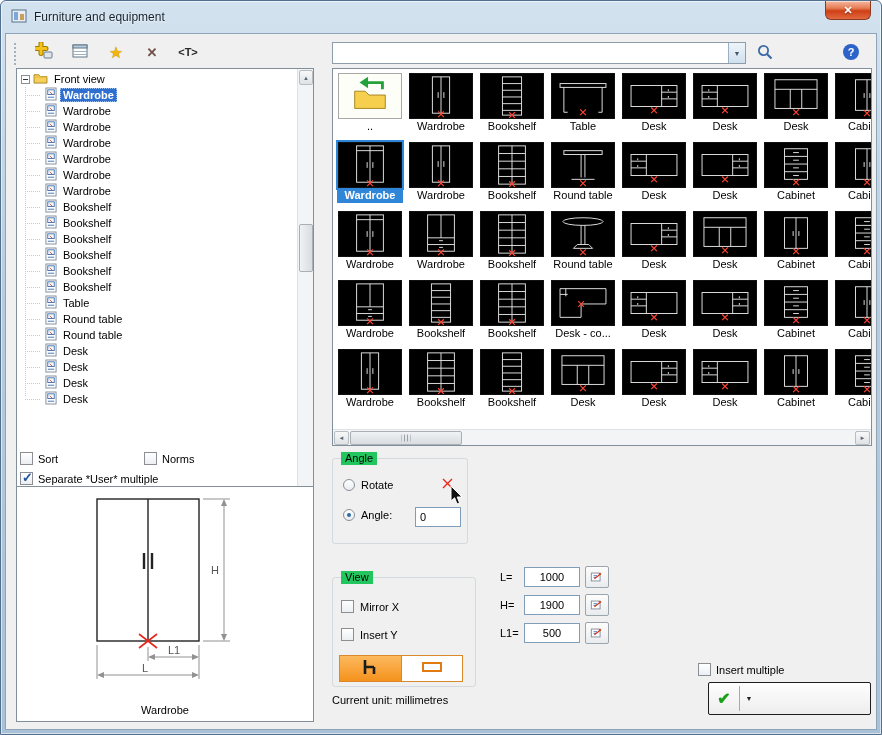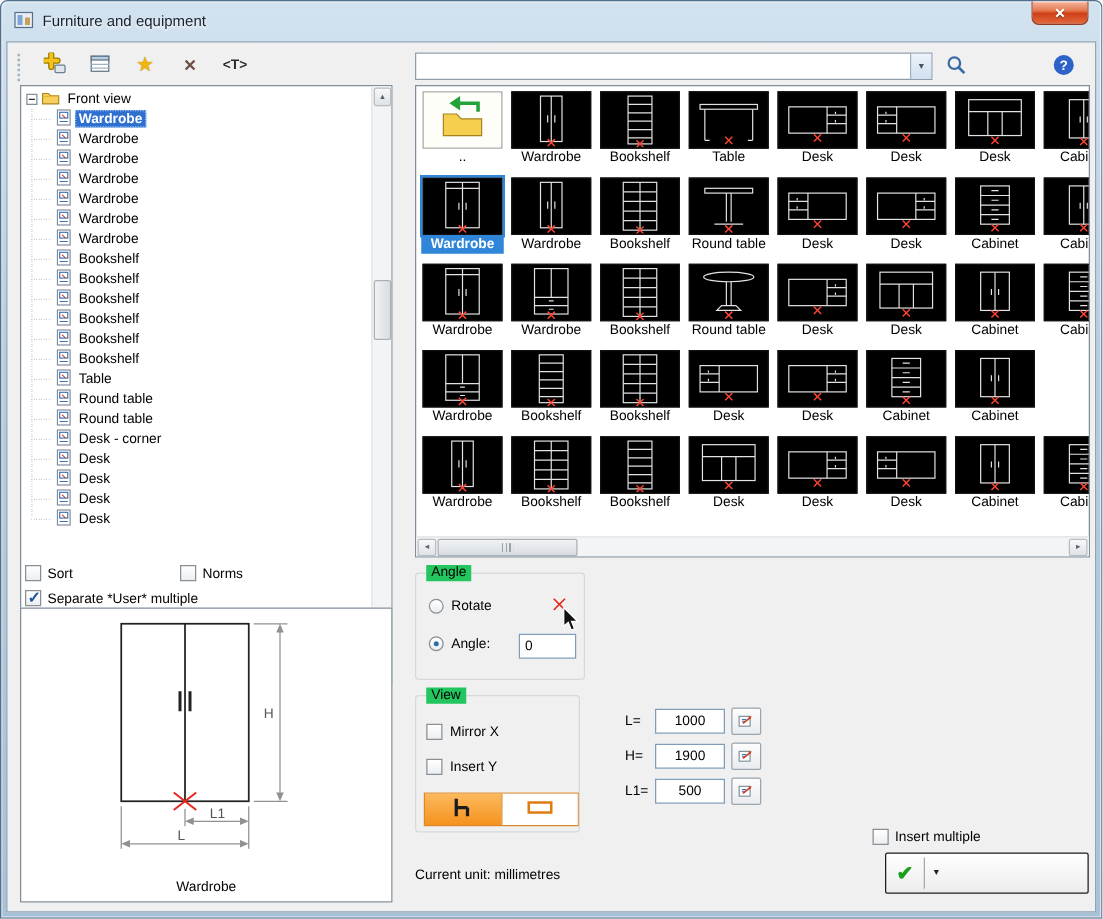--- a/index.html
+++ b/index.html
@@ -79,21 +79,21 @@
   .optrow{position:absolute;display:flex;align-items:center;gap:5px}
 
   
   .preview{left:10px;top:452px;width:298px;height:236px}
   .caption{position:absolute;left:0;right:0;bottom:5px;text-align:center}
 
   
   .group{position:absolute;border:1px solid #d4d9dd;border-radius:3px}
   .glabel2{position:absolute;top:-7px;left:8px;background:#22c55e;padding:0 4px;line-height:13px}
   .angle-group{left:326px;top:424px;width:136px;height:86px}
-  .view-group{left:326px;top:522px;width:132px;height:110px}
+  .view-group{left:326px;top:543px;width:144px;height:110px}
   .inrow{position:absolute;display:flex;align-items:flex-end;gap:6px}
   .numinput{width:46px;height:20px;border:1px solid #7f9db9;font:11px "Liberation Sans",sans-serif;padding:0 4px;text-align:left;background:#fff}
 
   .seg{position:absolute;left:6px;top:77px;width:124px;height:27px;display:flex;border:1px solid #d9892c;background:#fff}
   .seg-on{flex:1;display:flex;align-items:center;justify-content:center;background:linear-gradient(#fcb95e,#f5921d);border:none}
   .seg-off{flex:1;display:flex;align-items:center;justify-content:center;background:#fff;border:none;border-left:1px solid #d9892c}
 
   
   .dims{position:absolute;left:494px;top:532px}
   .dimrow{display:flex;align-items:center;height:22px;margin-bottom:6px}
@@ -332,29 +332,20 @@
                 </svg></span>
               <span class="tlabel">Round table</span>
             </div>
             <div class="tree-row">
               <span><svg viewBox="0 0 13 15" width="12" height="14">
                   <rect x="1" y="1" width="11" height="13" fill="#fff" stroke="#7d8a97"></rect>
                   <rect x="3" y="3" width="7" height="5" fill="none" stroke="#3b6fb5"></rect>
                   <path d="M3 11h7" stroke="#3b6fb5"></path>
                   <path d="M5 5l3 3" stroke="#cf4a2a"></path>
                 </svg></span>
-              <span class="tlabel">Desk - corner</span>
-            </div>
-            <div class="tree-row">
-              <span><svg viewBox="0 0 13 15" width="12" height="14">
-                  <rect x="1" y="1" width="11" height="13" fill="#fff" stroke="#7d8a97"></rect>
-                  <rect x="3" y="3" width="7" height="5" fill="none" stroke="#3b6fb5"></rect>
-                  <path d="M3 11h7" stroke="#3b6fb5"></path>
-                  <path d="M5 5l3 3" stroke="#cf4a2a"></path>
-                </svg></span>
               <span class="tlabel">Desk</span>
             </div>
             <div class="tree-row">
               <span><svg viewBox="0 0 13 15" width="12" height="14">
                   <rect x="1" y="1" width="11" height="13" fill="#fff" stroke="#7d8a97"></rect>
                   <rect x="3" y="3" width="7" height="5" fill="none" stroke="#3b6fb5"></rect>
                   <path d="M3 11h7" stroke="#3b6fb5"></path>
                   <path d="M5 5l3 3" stroke="#cf4a2a"></path>
                 </svg></span>
               <span class="tlabel">Desk</span>
@@ -717,20 +708,32 @@
               <div class="thumb">
                 <svg viewBox="0 0 64 46" width="62" height="44">
                   <g stroke="#e2e2e2" stroke-width="1" fill="none">
                     <rect x="18" y="3" width="28" height="40"></rect>
                     <path d="M32 3v40M18 11h28M18 19h28M18 27h28M18 35h28"></path>
                   </g>
                   <path d="M29 40L35 46M29 46L35 40" stroke="#ff4433" stroke-width="1.2" fill="none"></path>
                 </svg>
               </div>
               <div class="glabel">Bookshelf</div>
+            </div>
+            <div class="cell">
+              <div class="thumb">
+                <svg viewBox="0 0 64 46" width="62" height="44">
+                  <g stroke="#e2e2e2" stroke-width="1" fill="none">
+                    <path d="M8 8h48v16H30v14H8z"></path>
+                    <path d="M14 8v8M8 14h8"></path>
+                  </g>
+                  <path d="M27 21L33 27M27 27L33 21" stroke="#ff4433" stroke-width="1.2" fill="none"></path>
+                </svg>
+              </div>
+              <div class="glabel">Desk - co...</div>
             </div>
             <div class="cell">
               <div class="thumb">
                 <svg viewBox="0 0 64 46" width="62" height="44">
                   <g stroke="#e2e2e2" stroke-width="1" fill="none">
                     <rect x="8" y="12" width="48" height="22"></rect>
                     <path d="M24 12v22M8 19h16M8 26h16M15 16v2M15 23v2"></path>
                   </g>
                   <path d="M29 35L35 41M29 41L35 35" stroke="#ff4433" stroke-width="1.2" fill="none"></path>
                 </svg>

